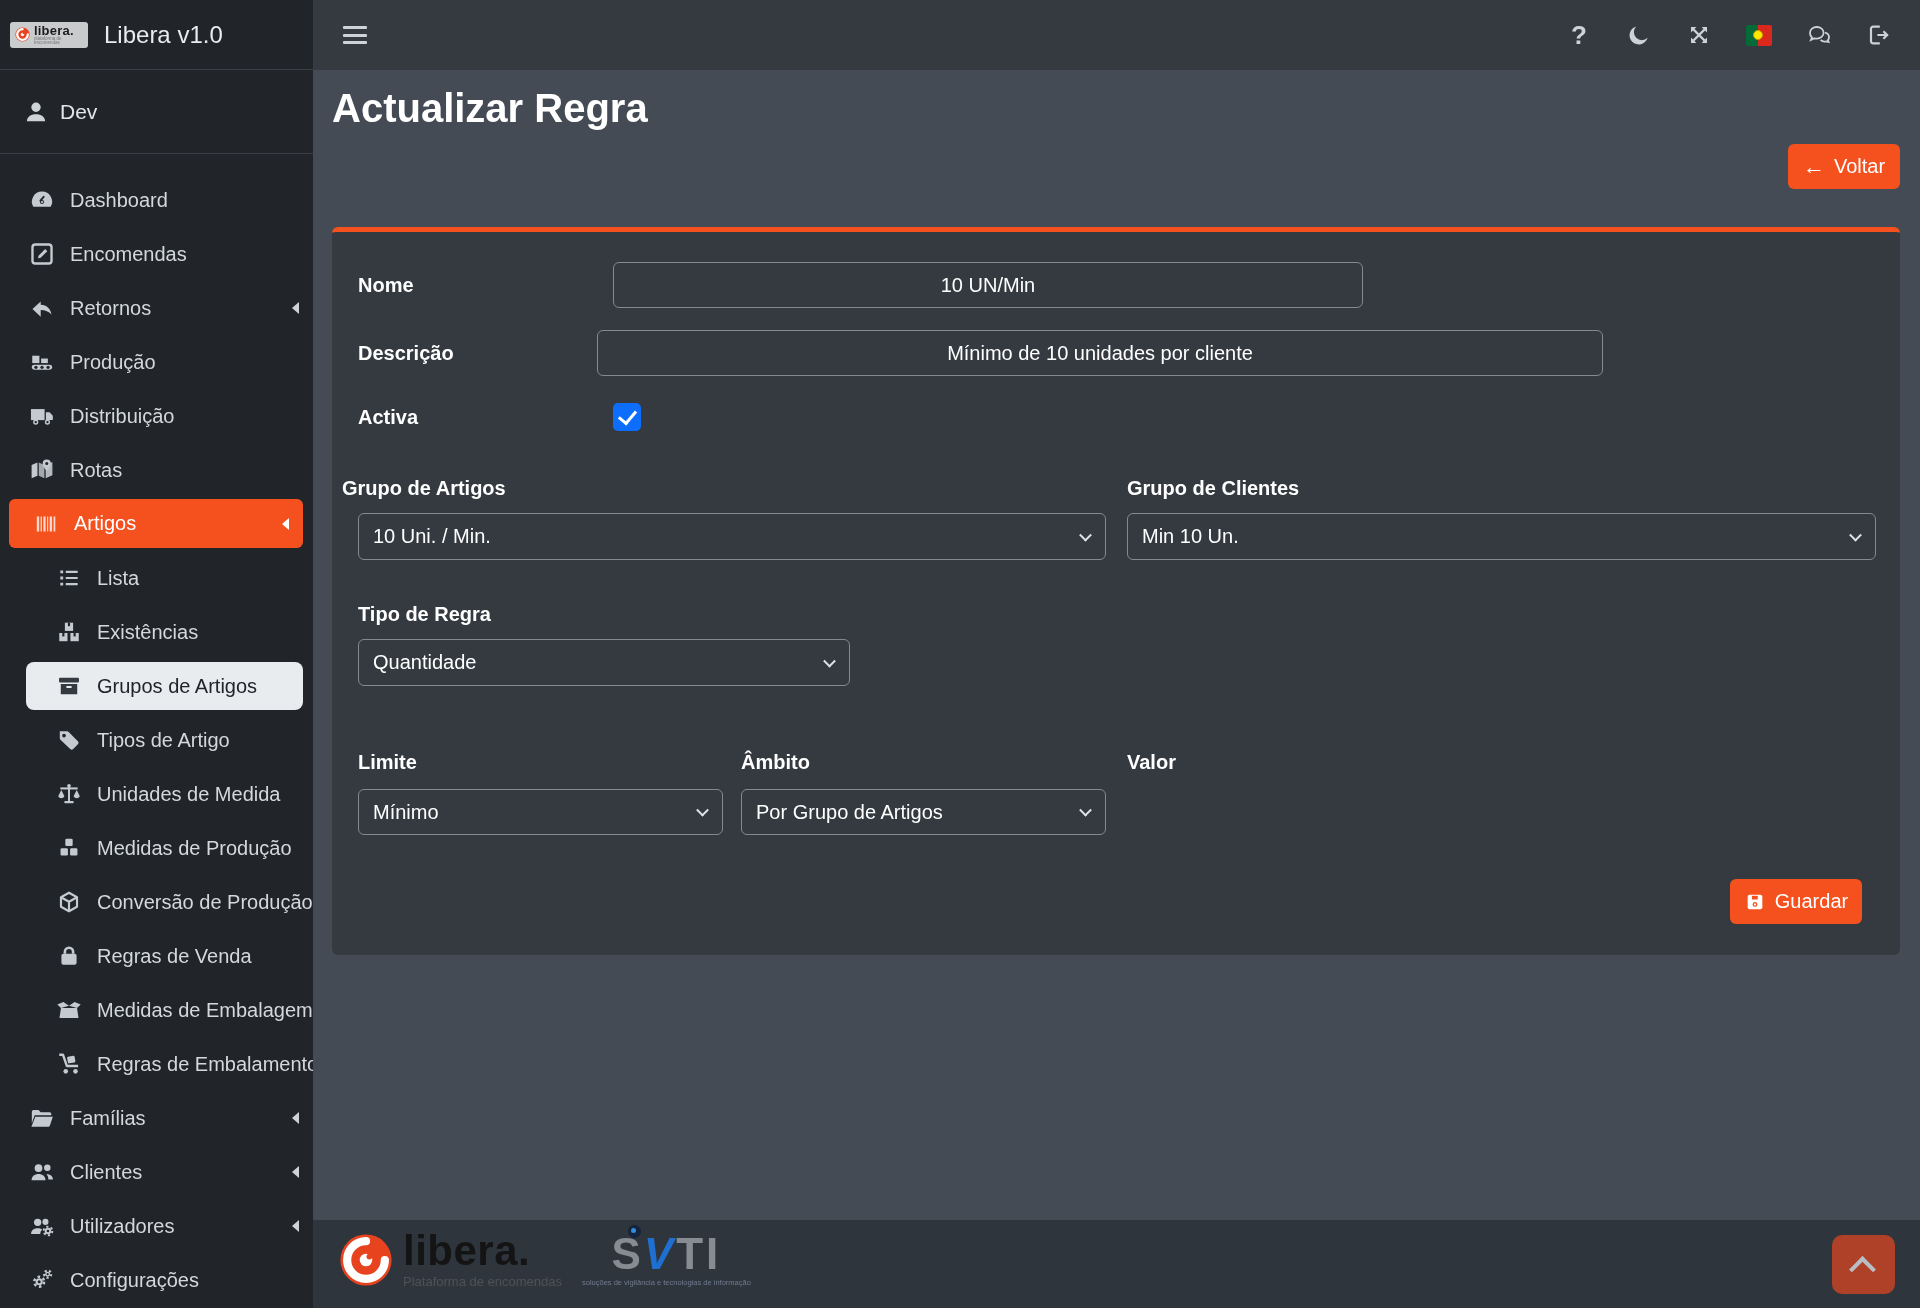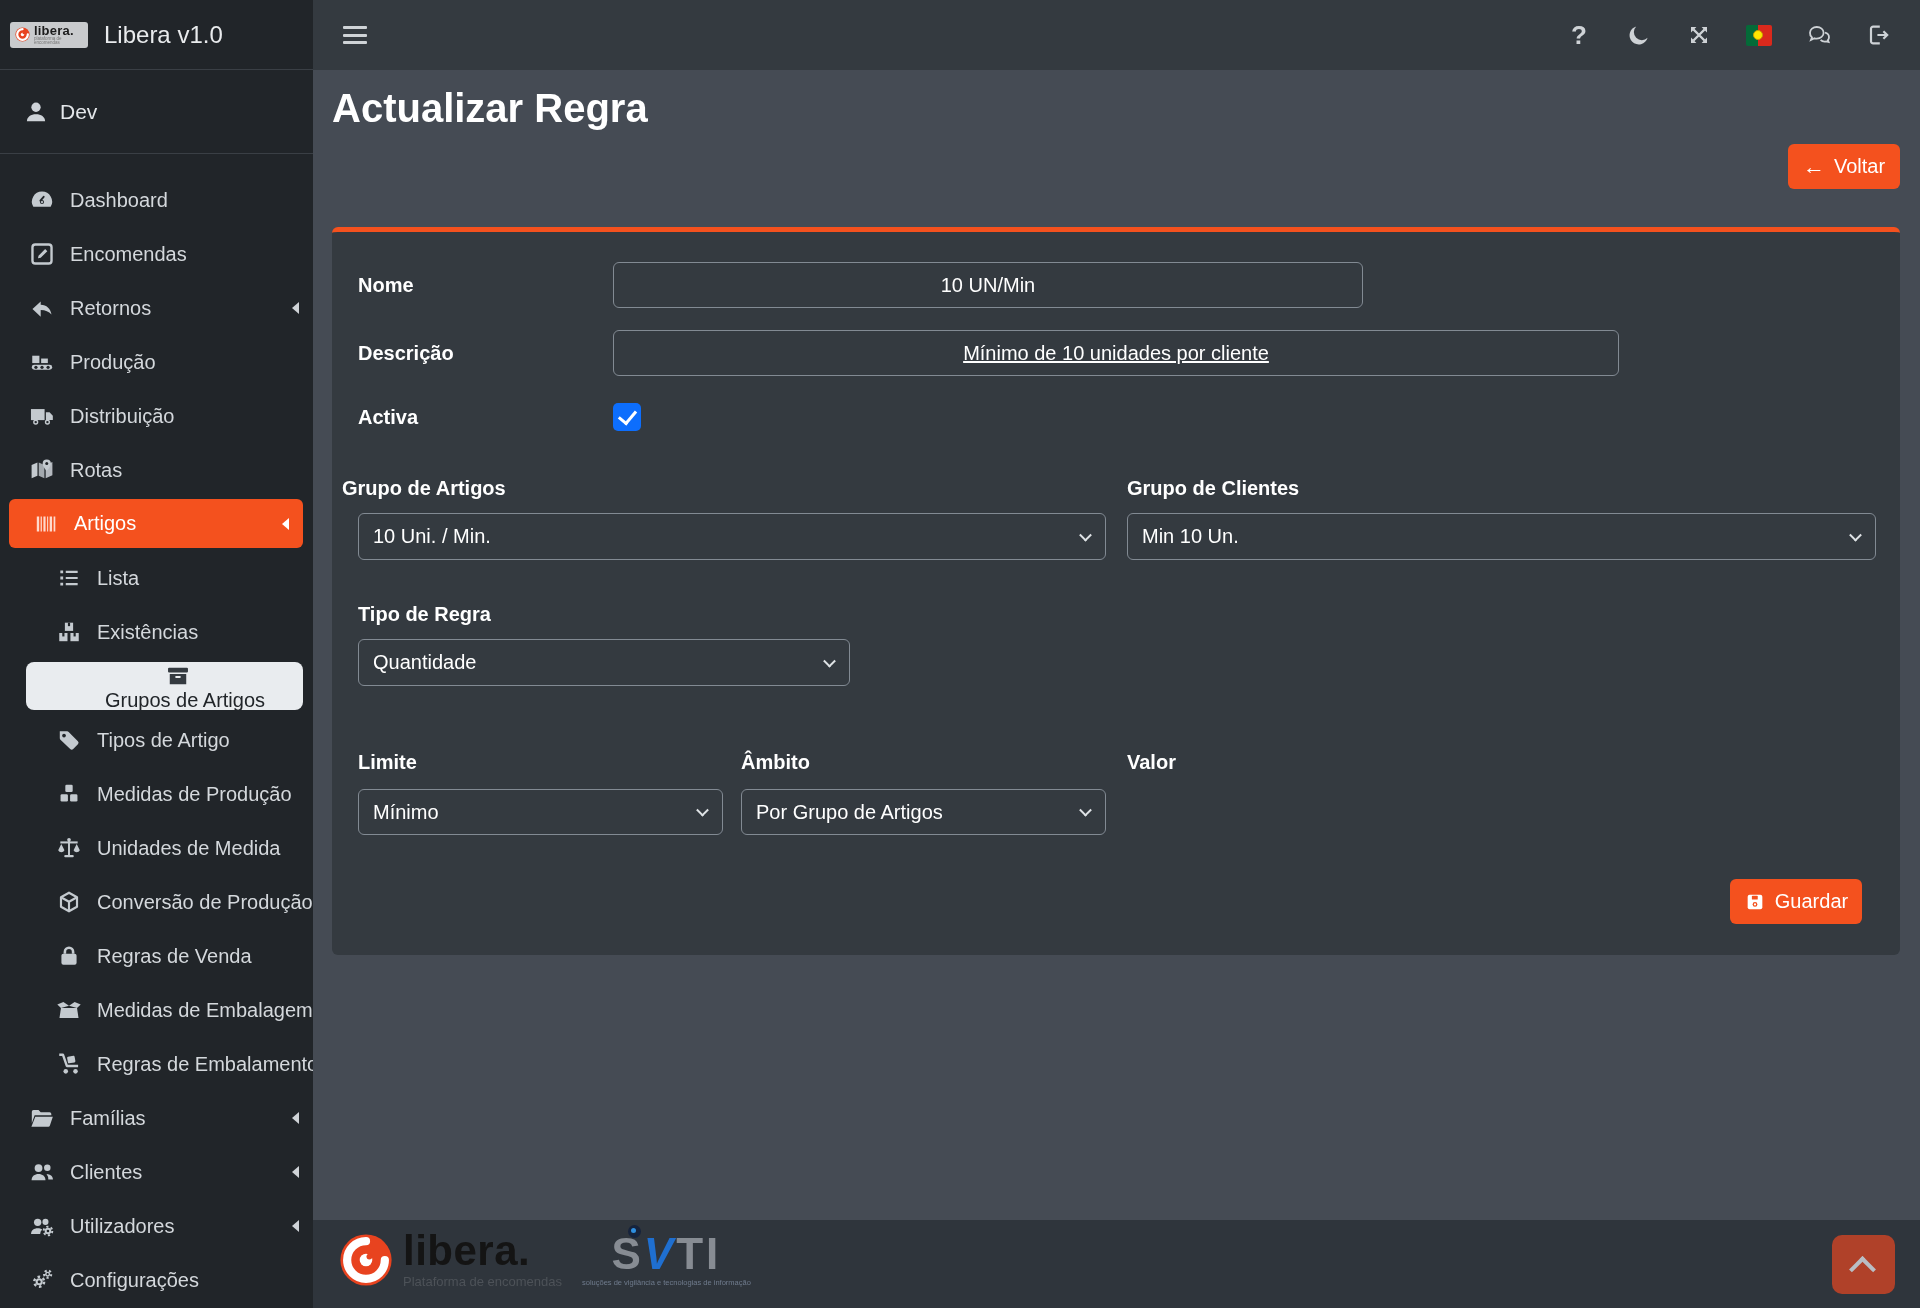--- a/index.html
+++ b/index.html
@@ -23,21 +23,21 @@
   .nav-item { position:relative; height:54px; display:flex; align-items:center; padding-left:29px; color:#d4d8dc; cursor:pointer; white-space:nowrap; overflow:hidden; --cut:#212529; }
   .nav-item .nav-icon { width:30px; height:27px; display:flex; align-items:center; color:#c4cacf; flex:0 0 auto; }
   .nav-item .nav-icon svg { width:26px; height:26px; }
   .nav-label { margin-left:11px; font-size:20px; }
   .side-chevron { position:absolute; right:14px; top:50%; margin-top:-6px; width:0; height:0;
       border-top:6px solid transparent; border-bottom:6px solid transparent; border-right:7px solid #cfd3d7; }
   .nav-item.sub { padding-left:56px; }
   .nav-item.active-main { margin:0 10px 0 9px; padding-left:24px; border-radius:6px; background:#f4511e; color:#fff; height:49px; margin-top:2px; margin-bottom:3px; --cut:#f4511e; }
   .nav-item.active-main .nav-icon { color:#ffd9cc; }
   .nav-item.active-main .side-chevron { border-right-color:#ffffff; }
-  .nav-item.active-sub { margin-left:26px; margin-right:10px; padding-left:30px; height:48px; margin-top:3px; margin-bottom:3px; border-radius:8px; background:#e9ecef; color:#212529;flex-direction:column; --cut:#e9ecef; }
+  .nav-item.active-sub { margin-left:26px; margin-right:10px; padding-left:30px; height:48px; margin-top:3px; margin-bottom:3px; border-radius:8px; background:#e9ecef; color:#212529; --cut:#e9ecef; }
   .nav-item.active-sub .nav-icon { color:#343a40; }
 
   
   .topbar { position:absolute; left:313px; top:0; right:0; height:70px; background:#343a40; display:flex; align-items:center; z-index:4; }
   .hamburger { margin-left:30px; width:24px; height:18px; display:flex; flex-direction:column; justify-content:space-between; cursor:pointer; }
   .hamburger div { height:3px; background:#cfd3d7; border-radius:1px; }
   .topbar-right { margin-left:auto; display:flex; align-items:center; gap:34px; padding-right:28px; }
   .tb-icon { width:26px; height:26px; display:flex; align-items:center; justify-content:center; color:#ced2d6; cursor:pointer; }
   .tb-icon svg { width:24px; height:24px; }
   .tb-q { font-size:26px; font-weight:bold; color:#ced2d6; }
@@ -237,40 +237,40 @@
               <path d="M3.5 4h6.8a2 2 0 0 1 1.4.6l8.5 8.5a2 2 0 0 1 0 2.8l-4.3 4.3a2 2 0 0 1-2.8 0L4.1 11.7a2 2 0 0 1-.6-1.4z"></path>
               <circle cx="7.4" cy="7.9" r="1.7" fill="var(--cut)"></circle>
             </svg>
           </span>
         <span class="nav-label">Tipos de Artigo</span>
       </div>
 
       <div class="nav-item sub">
         <span class="nav-icon">
             <svg viewBox="0 0 24 24" fill="currentColor">
-              <rect x="8.6" y="3.4" width="6.8" height="6.8" rx="1.2"></rect>
-              <rect x="4.2" y="12.2" width="6.8" height="6.8" rx="1.2"></rect>
-              <rect x="13" y="12.2" width="6.8" height="6.8" rx="1.2"></rect>
-            </svg>
-          </span>
-        <span class="nav-label">Medidas de Produção</span>
-      </div>
-
-      <div class="nav-item sub">
-        <span class="nav-icon">
-            <svg viewBox="0 0 24 24" fill="currentColor">
               <rect x="11.1" y="3.8" width="1.8" height="15"></rect>
               <rect x="4" y="5.9" width="16" height="1.9"></rect>
               <circle cx="12" cy="4.4" r="1.7"></circle>
               <path d="M4.9 8.4L2 14a3.2 3.2 0 0 0 5.8 0z"></path>
               <path d="M19.1 8.4L16.2 14a3.2 3.2 0 0 0 5.8 0z"></path>
               <rect x="7.6" y="18.4" width="8.8" height="2.2" rx="1"></rect>
             </svg>
           </span>
         <span class="nav-label">Unidades de Medida</span>
+      </div>
+
+      <div class="nav-item sub">
+        <span class="nav-icon">
+            <svg viewBox="0 0 24 24" fill="currentColor">
+              <rect x="8.6" y="3.4" width="6.8" height="6.8" rx="1.2"></rect>
+              <rect x="4.2" y="12.2" width="6.8" height="6.8" rx="1.2"></rect>
+              <rect x="13" y="12.2" width="6.8" height="6.8" rx="1.2"></rect>
+            </svg>
+          </span>
+        <span class="nav-label">Medidas de Produção</span>
       </div>
 
       <div class="nav-item sub">
         <span class="nav-icon">
             <svg viewBox="0 0 24 24">
               <g fill="none" stroke="currentColor" stroke-width="2" stroke-linejoin="round">
                 <path d="M12 3.4l7.4 4.2v8.8L12 20.6l-7.4-4.2V7.6z"></path>
                 <path d="M4.6 7.6L12 11.8l7.4-4.2M12 11.8v8.8"></path>
               </g>
             </svg>
@@ -419,21 +419,21 @@
       <span class="arrow">←</span>
       <span>Voltar</span>
     </button>
 
     <div class="card">
 
       <div class="flabel" style="left:26px; top:30px; line-height:46px;">Nome</div>
       <input class="ctl" style="left: 281px; top: 30px; width: 750px;" type="text" value="10 UN/Min">
 
       <div class="flabel" style="left:26px; top:98px; line-height:46px;">Descrição</div>
-      <input class="ctl" style="left: 281px; top: 98px; width: 1006px; text-decoration: underline;" type="text" value="Mínimo de 10 unidades por cliente">
+      <input class="ctl" style="left: 265px; top: 98px; width: 1006px;" type="text" value="Mínimo de 10 unidades por cliente">
 
       <div class="flabel" style="left:26px; top:162px; line-height:46px;">Activa</div>
       <div class="checkbox" style="left:281px; top:171px;"></div>
 
       <div class="flabel" style="left:10px; top:245px;">Grupo de Artigos</div>
       <div class="ctl select" style="left:26px; top:281px; width:748px; height:47px;">
         <span>10 Uni. / Min.</span>
         <span class="caret"></span>
       </div>
 

